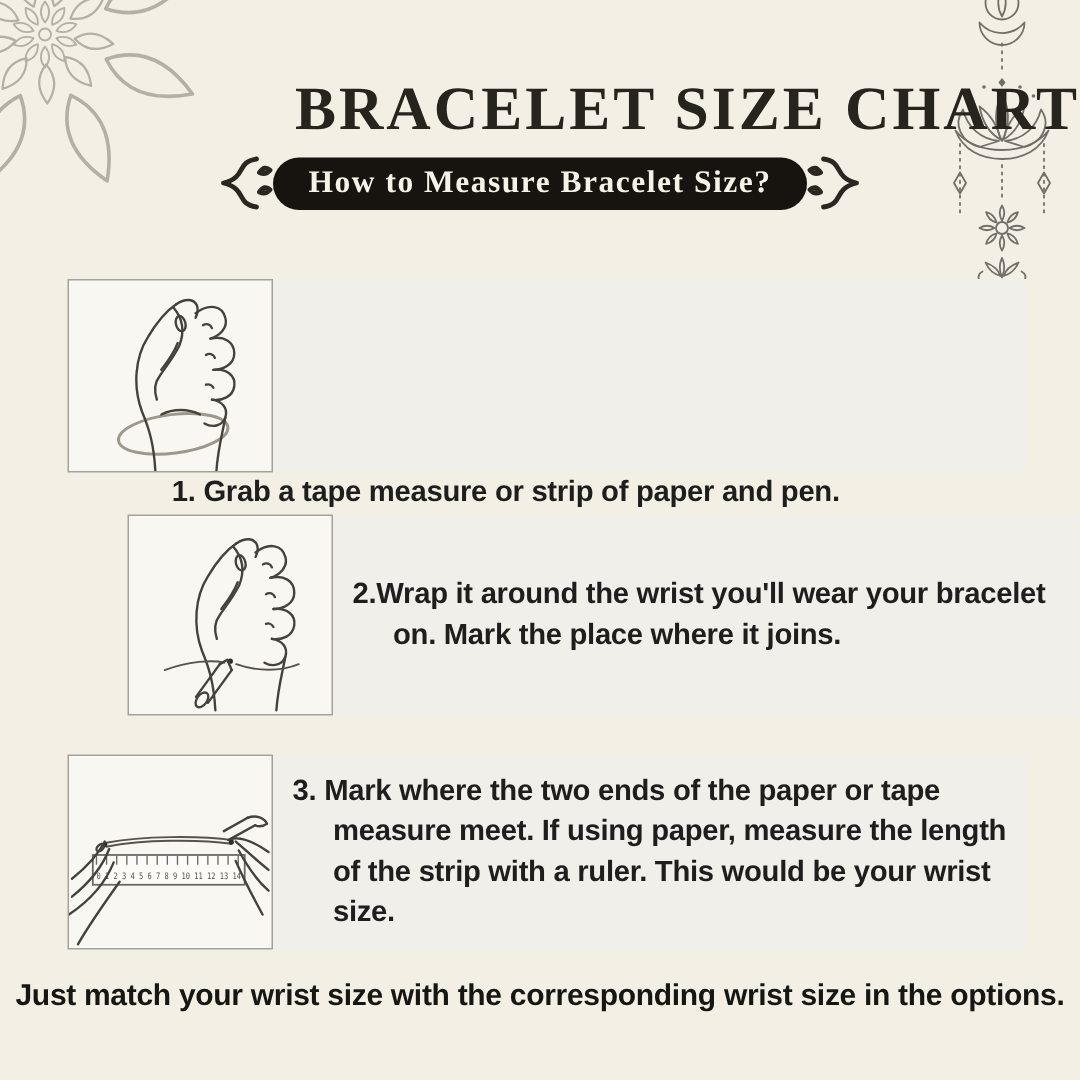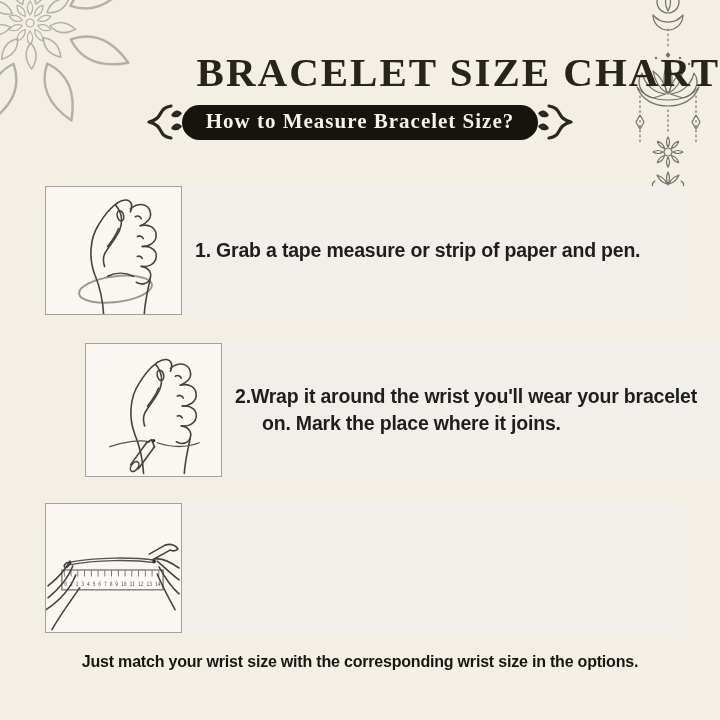--- a/index.html
+++ b/index.html
@@ -22,38 +22,38 @@
   .pill{
     background:#17130e;color:#f6f2e8;font-family:"Liberation Serif",serif;
     font-weight:700;font-size:21px;letter-spacing:1px;
     padding:4px 24px 6px 24px;border-radius:18px;white-space:nowrap;
   }
   
   .step-row{
     position:absolute;left:45px;width:639px;display:flex;align-items:stretch;
     background:#f1efe9;z-index:1;
   }
-  #row1{top:186px;height:129px;}
+  #row1{top:186px;height:129px;flex-direction:column;}
   #row2{top:343px;height:134px;margin-left:40px;}
   #row3{top:503px;height:130px;}
   .illus{
     width:137px;flex:none;background:#f9f7f2;border:1px solid #a3a199;
     box-sizing:border-box;
   }
   .illus svg{width:100%;height:100%;display:block;}
   .step-text{
     align-self:center;margin-left:13px;width:486px;
     font-size:19.5px;line-height:27px;font-weight:600;color:#1f1e1c;
     letter-spacing:-0.2px;
     padding-left:27px;text-indent:-27px;
   }
   
   .footer{
     position:absolute;left:0;top:653px;width:720px;text-align:center;z-index:1;
-    font-size:16px;font-weight:600;color:#161613;letter-spacing:-0.2px;
+    font-size:20px;font-weight:600;color:#161613;letter-spacing:-0.2px;
   }
   .line{stroke:#44423c;stroke-width:1.6;fill:none;stroke-linecap:round;stroke-linejoin:round;}
   .thin{stroke:#55534c;stroke-width:1.3;fill:none;stroke-linecap:round;}
   .gray{stroke:#9b988d;stroke-width:2;fill:none;stroke-linecap:round;}
   .orn{stroke:#716f67;stroke-width:1.2;fill:none;stroke-linecap:round;stroke-linejoin:round;}
   .orn-dot{fill:#716f67;stroke:none;}
   .mnd{fill:none;stroke:#b3b0a7;stroke-linejoin:round;}
   .swash{stroke:#2a2620;stroke-width:3.2;fill:none;stroke-linecap:round;stroke-linejoin:round;}
 </style>
 </head>
@@ -254,15 +254,18 @@
         <path d="M134,64 C124,57 116,54 110,55"></path>
         <path d="M134,76 C124,68 118,62 112,57"></path>
         <path d="M134,90 C126,83 120,74 114,63"></path>
         <path d="M130,106 C124,95 118,84 112,70"></path>
         <path d="M104,50 L120,41"></path>
         <path d="M107,56 L125,46"></path>
         <path d="M120,41 C126,39 131,41 133,45 C130,47 127,47 125,46"></path>
       </g>
     </svg>
   </div>
+  <div class="step-text">
+    <span>3. </span><span>Mark where the two ends of the paper or tape measure meet. If using paper, measure the length of the strip with a ruler. This would be your wrist size.</span>
+  </div>
 </div>
 
 <div class="footer">Just match your wrist size with the corresponding wrist size in the options.</div>
 
 </body></html>

